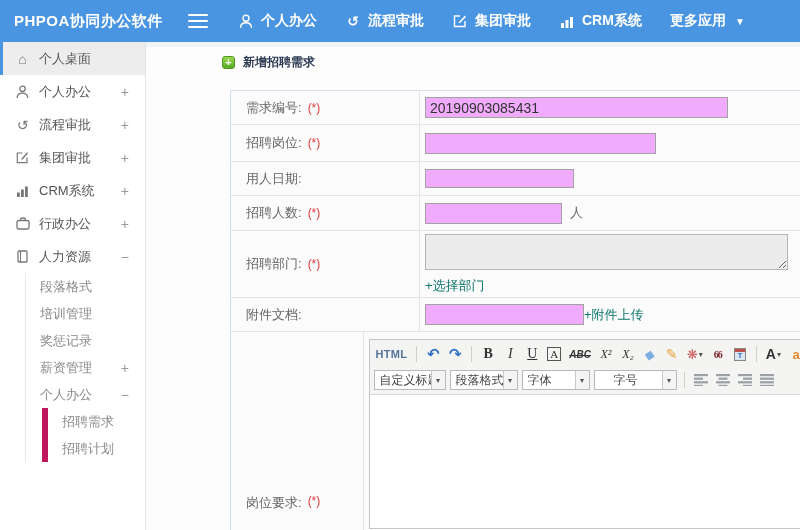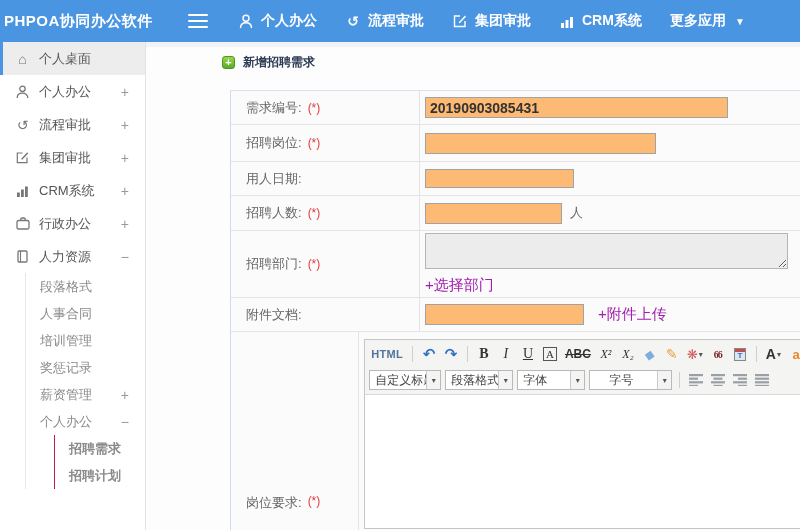--- a/index.html
+++ b/index.html
@@ -1,81 +1,81 @@
 <!DOCTYPE html>
 <html><head>
 <meta charset="utf-8">
 <style>
   * { margin:0; padding:0; box-sizing:border-box; }
   html,body { width:800px; height:530px; overflow:hidden; }
   body { font-family:"Liberation Sans","DejaVu Sans",sans-serif; background:#fff; position:relative; }
 
   
   #topbar { position:absolute; left:0; top:0; width:800px; height:42px; background:#4a95e2; display:flex; align-items:center; }
-  .brand { color:#fff; font-size:15px; font-weight:bold; padding-left:4px; width:188px; letter-spacing:.5px; }
+  .brand { color:#fff; font-size:15px; font-weight:bold; padding-left:14px; width:188px; letter-spacing:.5px; }
   .hamburger { width:20px; height:14px; display:flex; flex-direction:column; justify-content:space-between; cursor:pointer; margin-right:30px; }
   .hamburger i { display:block; height:2px; background:#fff; border-radius:1px; }
   .topnav { display:flex; align-items:center; gap:28px; }
   .topnav-item { display:flex; align-items:center; gap:7px; color:#fff; font-size:14px; font-weight:bold; cursor:pointer; }
   .topnav-item .tico { width:16px; height:16px; display:inline-flex; align-items:center; justify-content:center; color:#fff; font-size:14px; }
   .caret { font-size:10px; color:#fff; margin-left:2px; }
 
   
   #sidebar { position:absolute; left:0; top:42px; width:146px; bottom:0; background:#fff; border-right:1px solid #e3e3e3; overflow:hidden; }
   .side-item { position:relative; height:33px; display:flex; align-items:center; padding-left:14px; color:#555; font-size:13px; cursor:pointer; }
   .side-item.active { background:#ededed; border-left:3px solid #4a95e2; padding-left:11px; }
   .side-item .sico { width:17px; height:16px; margin-right:8px; display:inline-flex; align-items:center; justify-content:center; color:#777; font-size:14px; }
   .expand { position:absolute; right:16px; color:#999; font-size:14px; font-weight:normal; cursor:pointer; }
   .side-children { margin-left:25px; border-left:1px solid #e8e8e8; }
   .side-child { position:relative; height:27px; display:flex; align-items:center; padding-left:14px; color:#8a8a8a; font-size:13px; cursor:pointer; }
-  .side-subchildren { margin-left:28px; border-left:1px solid #be185d;font-weight:bold; }
+  .side-subchildren { margin-left:16px; border-left:6px solid #be185d; }
 
   
   #content { position:absolute; left:146px; top:42px; right:0; bottom:0; background:#fdfdfd; overflow:hidden; }
   #content::before { content:""; position:absolute; left:0; top:0; right:0; height:5px; background:#f1f3f4; }
   .page-title { position:absolute; left:76px; top:12px; display:flex; align-items:center; gap:8px; }
   .plus-ico { width:13px; height:13px; border-radius:3px; background:linear-gradient(#9ad64f,#5aab26); border:1px solid #4e9a1f; color:#fff; font-weight:bold; font-size:11px; line-height:11px; text-align:center; }
   .page-title b { font-size:12px; color:#2b3a52; }
 
   
   #formtable { position:absolute; left:84px; top:48px; width:580px; border-top:1px solid #d8e2ec; border-left:1px solid #cfdcec; background:#fbfbfb; }
   .frow { display:flex; border-bottom:1px solid #e4e4e4; }
   .fcell-label { width:189px; border-right:1px solid #e4e4e4; padding-left:15px; display:flex; align-items:center; color:#666; font-size:13px; }
   .fcell-field { flex:1; padding-left:5px; display:flex; align-items:center; }
   .req { color:#e23b3b; margin-left:6px; font-size:12px; }
-  .txt { border:1px solid #a2a2a2; background:#fdba74; height:21px; font-size:13px; padding:0 4px; font-family:inherit; color:#333;font-weight:bold; }
+  .txt { border:1px solid #a2a2a2; background:#f0abfc; height:21px; font-size:13px; padding:0 4px; font-family:inherit; color:#333; }
   .r1 { height:34px; } .r2 { height:37px; } .r3 { height:34px; } .r4 { height:35px; }
   .r5 { height:67px; } .r6 { height:34px; } .r7 { height:200px; border-bottom:none; }
   .r1 .txt { width:303px; font-size:14px; }
   .r2 .txt { width:231px; }
   .r3 .txt { width:149px; height:19px; }
   .r4 .txt { width:137px; }
   .suffix { margin-left:8px; color:#666; font-size:13px; }
   .col { display:flex; flex-direction:column; align-items:flex-start; }
   .dept-area { width:363px; height:36px; background:#ececec; border:1px solid #b5b5b5; resize:both; font-family:inherit; }
-  .blue-link { color:#a21caf; font-size:15px; text-decoration:none; cursor:pointer; }
+  .blue-link { color:#0f766e; font-size:13px; text-decoration:none; cursor:pointer; }
   .r5 .blue-link { margin-top:7px; }
   .r6 .txt { width:159px; }
-  .r6 .blue-link { margin-left:14px; }
+  .r6 .blue-link { margin-left:0; }
   .r7 .fcell-label { align-items:flex-start; padding-top:162px; }
   .r7 .fcell-field { align-items:flex-start; padding-top:7px; }
 
   
   .editor { flex:1; border:1px solid #c6c6c6; background:#fff; height:190px; display:flex; flex-direction:column; min-width:0; }
   .ed-toolbar { background:#f4f4f2; border-bottom:1px solid #d9d9d9; padding:1px 4px; }
   .ed-row { display:flex; align-items:center; height:26px; gap:4px; white-space:nowrap; overflow:hidden; }
   .ed-btn { min-width:18px; height:20px; display:inline-flex; align-items:center; justify-content:center; cursor:pointer; font-size:13px; color:#333; padding:0 2px; border-radius:2px; }
   .ed-sep { width:1px; height:16px; background:#cfcfcf; margin:0 3px; }
   .b-html { font-size:11px; font-weight:bold; color:#53749c; letter-spacing:.3px; }
   .b-undo,.b-redo { color:#2d6fc2; font-weight:bold; font-size:15px; }
   .b-bold { font-family:"Liberation Serif","DejaVu Serif",serif; font-weight:bold; font-size:14px; }
   .b-italic { font-family:"Liberation Serif","DejaVu Serif",serif; font-style:italic; font-size:14px; }
   .b-under { font-family:"Liberation Serif","DejaVu Serif",serif; font-size:14px; text-decoration:underline; }
   .b-boxa { font-family:"Liberation Serif","DejaVu Serif",serif; font-size:11px; border:1px solid #555; padding:0 2px; height:14px; line-height:13px; }
-  .b-strike { font-size:12px; font-weight:bold; text-decoration:line-through; }
+  .b-strike { font-size:10px; font-weight:bold; text-decoration:line-through;font-style:italic; }
   .b-supsub { font-family:"Liberation Serif","DejaVu Serif",serif; font-size:12px; font-style:italic; }
   .b-eraser { color:#7badde; font-size:13px; transform:rotate(10deg); }
   .b-brush { color:#e8a33d; font-size:14px; }
   .b-palette { color:#cd5c5c; font-size:13px; }
   .mini-caret { font-size:8px; color:#555; margin-left:1px; }
   .b-quote { font-family:"Liberation Serif","DejaVu Serif",serif; font-weight:bold; color:#7b2020; font-size:10px; letter-spacing:-1px; }
   .b-clip { width:12px; height:13px; border:1px solid #888; background:#dce6f1; position:relative; font-size:8px; color:#2d6fc2; font-weight:bold; display:flex; align-items:flex-end; justify-content:center; }
   .b-clip::before { content:""; position:absolute; top:0; left:0; right:0; height:3px; background:#c0504d; }
   .b-fontcolor { font-size:14px; font-weight:bold; color:#333; }
   .b-hilite { font-size:13px; font-weight:bold; color:#e8882d; }
@@ -196,23 +196,20 @@
           <line x1="4.5" y1="1" x2="4.5" y2="12" stroke="#777" stroke-width="1.1"></line>
         </svg>
     </span>
     <span>人力资源</span>
     <span class="expand">−</span>
   </div>
 
   <div class="side-children">
     <div class="side-child">
       <span>段落格式</span>
-    </div>
-    <div class="side-child">
-      <span>人事合同</span>
     </div>
     <div class="side-child">
       <span>培训管理</span>
     </div>
     <div class="side-child">
       <span>奖惩记录</span>
     </div>
     <div class="side-child">
       <span>薪资管理</span>
       <span class="expand">+</span>

